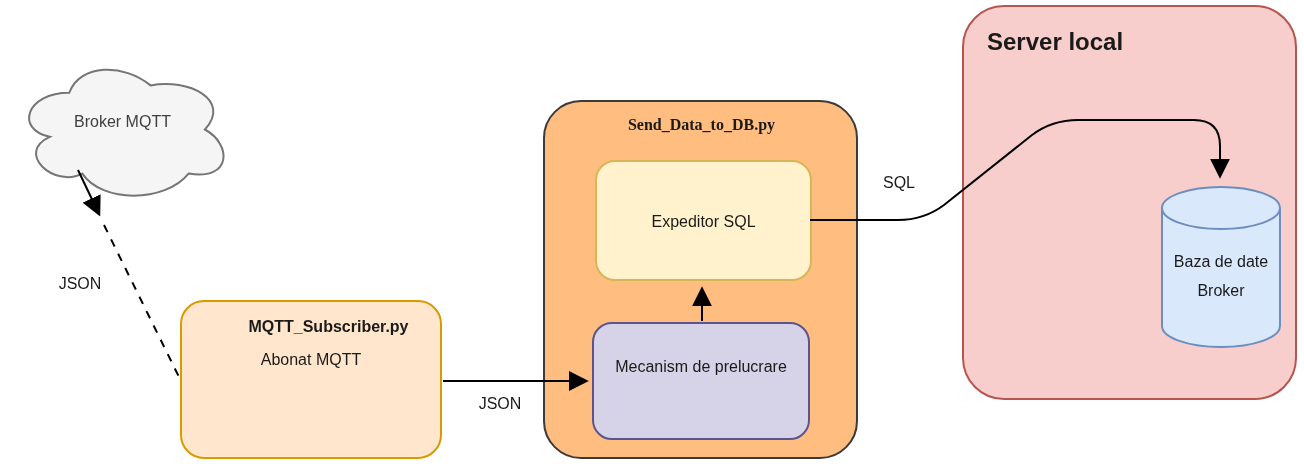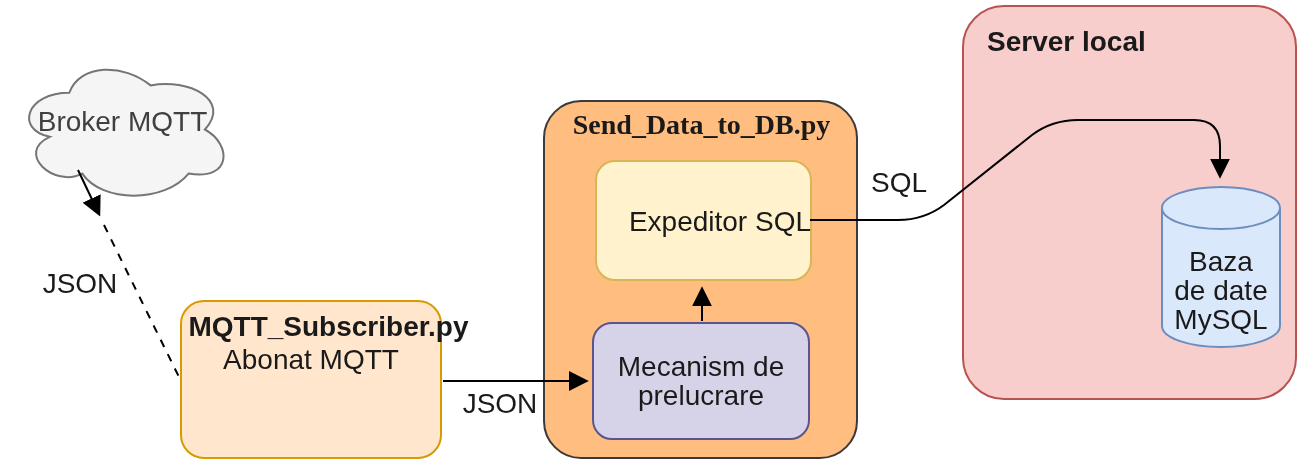--- a/index.html
+++ b/index.html
@@ -7,33 +7,33 @@
     position:relative;width:1304px;height:464px;background:#ffffff;
     font-family:"Liberation Sans",sans-serif;color:#1a1a1a;overflow:hidden;
   }
   .box{position:absolute;box-sizing:border-box;border:2px solid #000;z-index:1;}
   #subscriber-box{left:180px;top:300px;width:262px;height:159px;background:#ffe6cc;border-color:#d79b00;border-radius:24px;}
   #sender-box{left:543px;top:100px;width:315px;height:359px;background:#ffbd80;border-color:#3b3b3b;border-radius:38px;}
   #server-box{left:962px;top:5px;width:335px;height:395px;background:#f8cecc;border-color:#b85450;border-radius:42px;}
   #expeditor-box{left:595px;top:160px;width:217px;height:121px;background:#fff2cc;border-color:#d6b656;border-radius:20px;z-index:2;}
   #mecanism-box{left:592px;top:322px;width:218px;height:118px;background:#d6d3e8;border-color:#5c548f;border-radius:20px;z-index:2;}
   svg.layer{position:absolute;left:0;top:0;z-index:3;pointer-events:none;}
-  .lbl{position:absolute;font-size:28px;line-height:29px;text-align:center;z-index:4;white-space:nowrap;}
+  .lbl{position:absolute;font-size:16px;line-height:29px;text-align:center;z-index:4;white-space:nowrap;}
   .lbl.wrap{white-space:normal;}
   .lbl.bold{font-weight:bold;}
   #broker-label{left:35px;top:107px;width:175px;color:#404040;}
   #json1-label{left:35px;top:269px;width:90px;}
   #subscriber-title{left:181px;top:312px;width:295px;}
   #abonat-label{left:181px;top:345px;width:260px;}
   #json2-label{left:455px;top:389px;width:90px;}
   #sender-title{left:545px;top:110px;width:313px;font-family:Liberation Serif, serif;}
-  #expeditor-label{left:596px;top:207px;width:215px;text-align:right;}
+  #expeditor-label{left:596px;top:207px;width:215px;}
   #mecanism-label{left:607px;top:352px;width:188px;}
   #sql-label{left:854px;top:168px;width:90px;}
-  #server-title{left:987px;top:26px;font-size:28px;line-height:32px;}
+  #server-title{left:987px;top:26px;font-size:24px;line-height:32px;}
   #db-label{left:1171px;top:247px;width:100px;}
 </style>
 </head>
 <body>
 
 <div id="canvas">
 
   <div class="box" id="subscriber-box"></div>
   <div class="box" id="sender-box"></div>
   <div class="box" id="server-box"></div>
@@ -71,15 +71,15 @@
   <div class="lbl" id="broker-label">Broker MQTT</div>
   <div class="lbl" id="json1-label">JSON</div>
   <div class="lbl bold" id="subscriber-title">MQTT_Subscriber.py</div>
   <div class="lbl" id="abonat-label">Abonat MQTT</div>
   <div class="lbl" id="json2-label">JSON</div>
   <div class="lbl bold" id="sender-title">Send_Data_to_DB.py</div>
   <div class="lbl" id="expeditor-label">Expeditor SQL</div>
   <div class="lbl wrap" id="mecanism-label">Mecanism de prelucrare</div>
   <div class="lbl" id="sql-label">SQL</div>
   <div class="lbl bold" id="server-title">Server local</div>
-  <div class="lbl wrap" id="db-label">Baza de date MySQL</div>
+  <div class="lbl wrap" id="db-label">Baza de date Broker</div>
 
 </div>
 
 </body></html>

